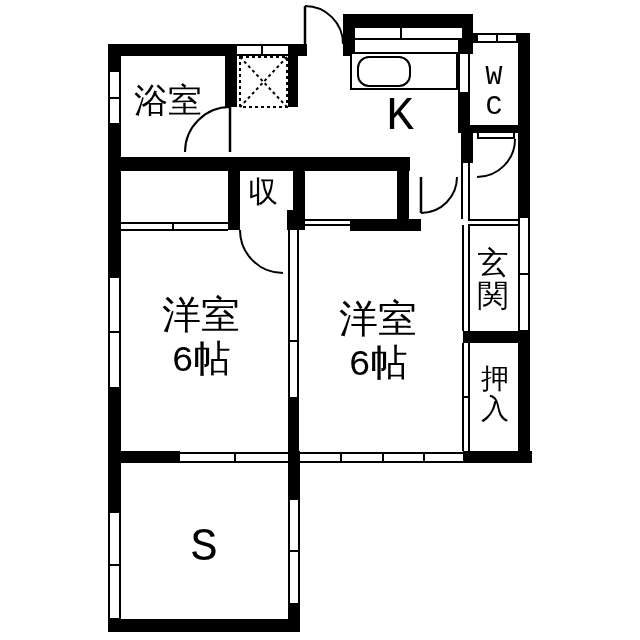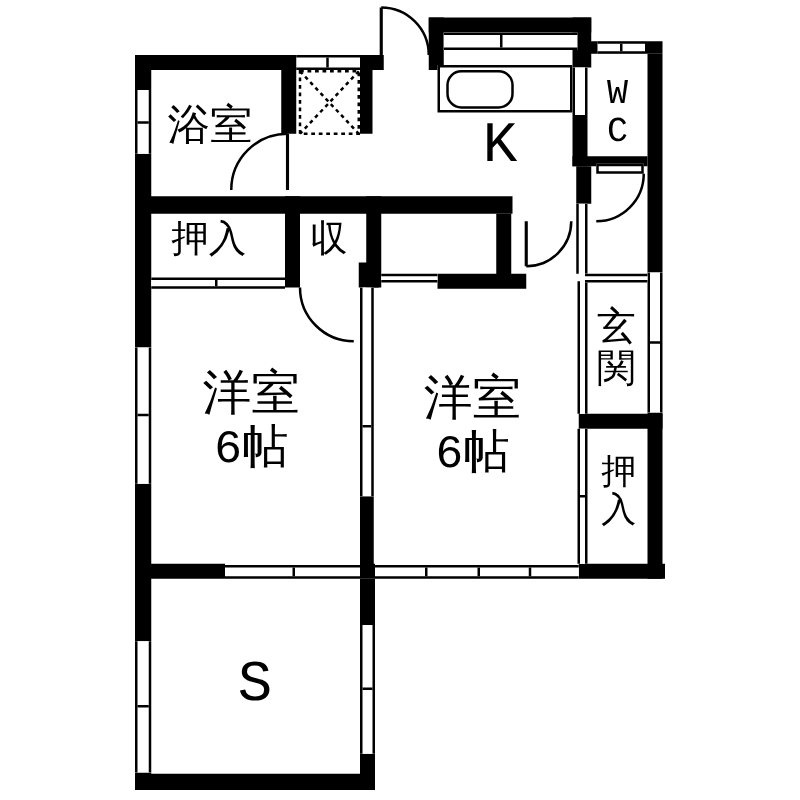--- a/index.html
+++ b/index.html
@@ -170,21 +170,20 @@
     <path d="M 515 139 A 38 38 0 0 1 477 177" stroke="#000" stroke-width="2" fill="none"></path>
 
     <g>
       <rect x="240" y="57" width="47" height="50" fill="#fff" stroke="#000" stroke-width="2" stroke-dasharray="3 3"></rect>
       <line x1="240" y1="57" x2="287" y2="107" stroke="#000" stroke-width="2" stroke-dasharray="3 3"></line>
       <line x1="287" y1="57" x2="240" y2="107" stroke="#000" stroke-width="2" stroke-dasharray="3 3"></line>
     </g>
   </svg>
 
   <div class="lbl" style="left:168px;top:103px;font-size:34px;">浴室</div>
-  <div class="lbl" style="left:167px;top:194px;font-size:30px;">押入</div>
   <div class="lbl" style="left:263px;top:194px;font-size:30px;">収</div>
   <div class="lbl" style="left:400px;top:117px;font-size:46px;">K</div>
 
   <div class="lbl-vert" style="left:494px;top:92px;font-size:28px;">
     <span>W</span>
     <span>C</span>
   </div>
 
   <div class="lbl-vert" style="left:493px;top:281px;font-size:31px;">
     <span>玄</span>

